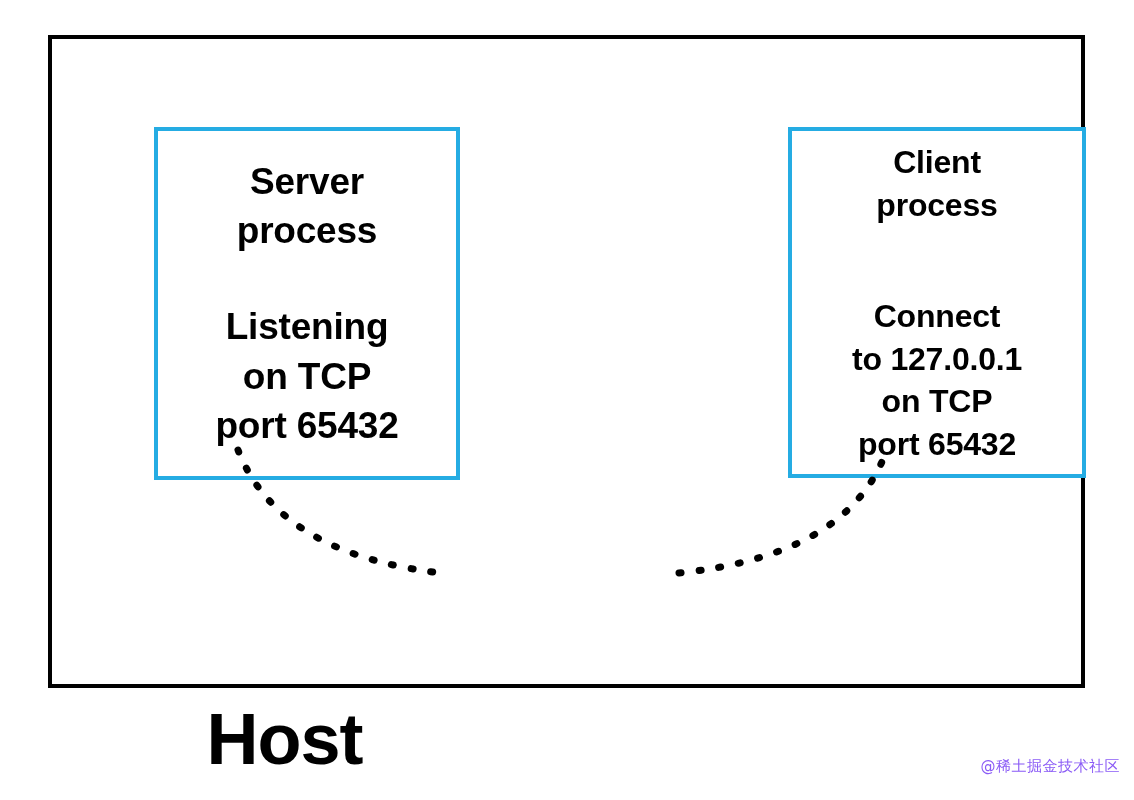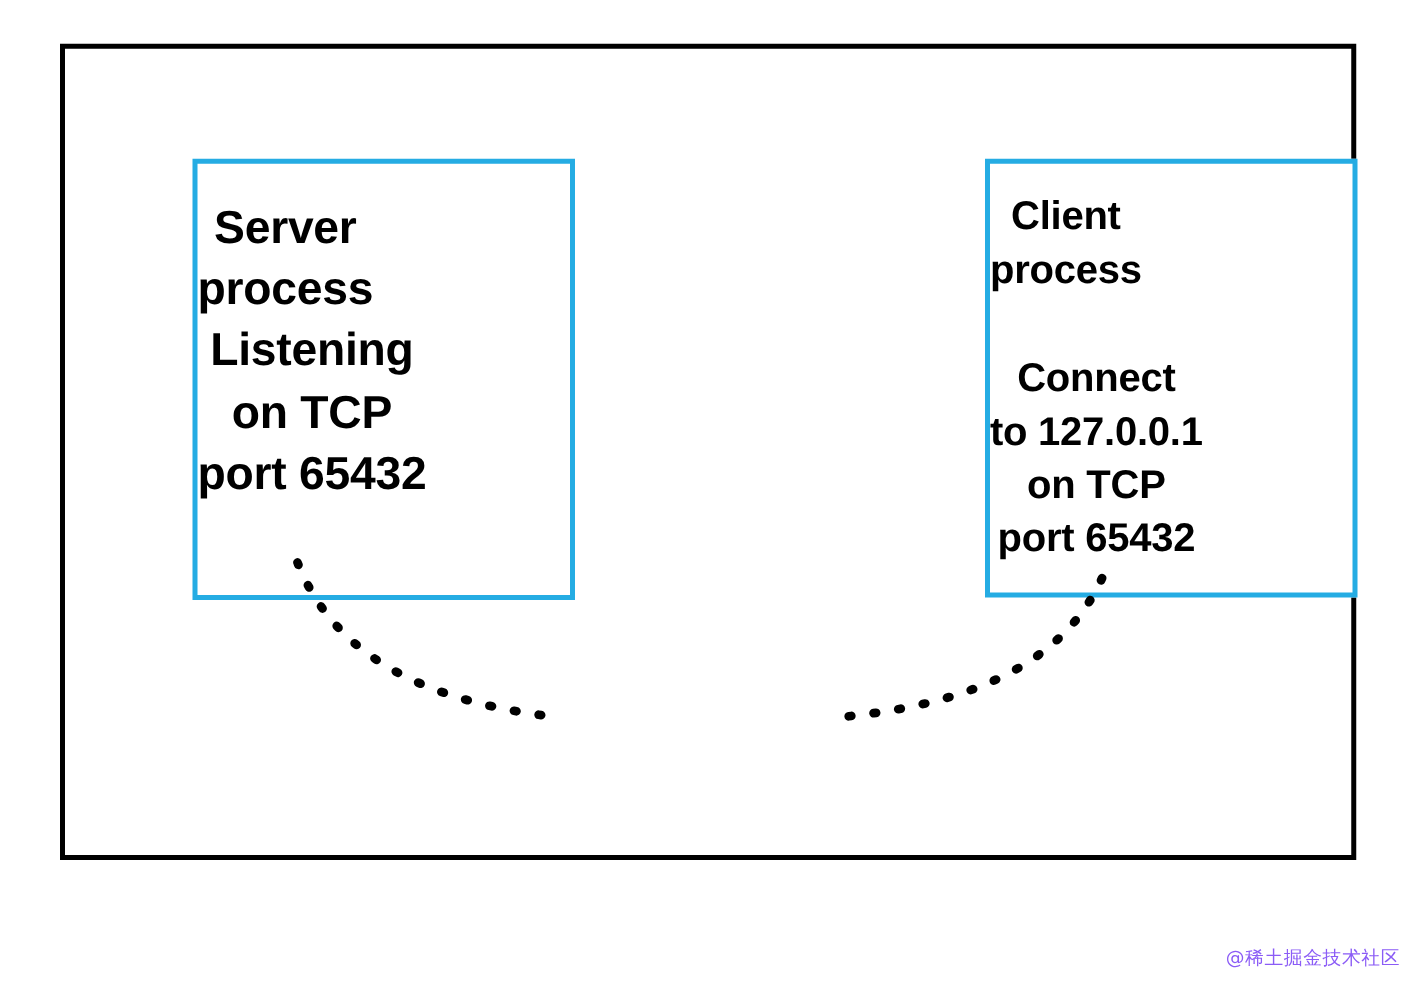--- a/index.html
+++ b/index.html
@@ -31,21 +31,21 @@
   }
 
   
   .process-box {
     position: absolute;
     border: 4px solid #25ace3;
     box-sizing: border-box;
     background: #ffffff;
     display: flex;
     flex-direction: column;
-    align-items: flex-start;
+    align-items: center;
   }
   .process-box.server {
     left: 102px;
     top: 88px;
     width: 306px;
     height: 353px;
   }
   .process-box.client {
     left: 736px;
     top: 88px;
@@ -61,29 +61,30 @@
     white-space: pre-line;
     letter-spacing: -0.2px;
   }
 
   .server .box-title {
     font-size: 37px;
     margin-top: 26px;
   }
   .server .box-body {
     font-size: 37px;
+    margin-top: 47px;
   }
 
   .client .box-title {
     font-size: 32px;
-    margin-top: 20px;
+    margin-top: 10px;
   }
   .client .box-body {
     font-size: 32px;
-    margin-top: 45px;
+    margin-top: 69px;
   }
 
   
   .loop-svg {
     position: absolute;
     left: 0;
     top: 0;
     width: 1134px;
     height: 800px;
     pointer-events: none;
@@ -157,15 +158,18 @@
 port 65432</div>
     </div>
 
   </div>
 
   <svg class="loop-svg" viewBox="0 0 1134 800">
     <path d="M 238 450 C 268 527, 345 563, 449 574" fill="none" stroke="#000000" stroke-width="7" stroke-linecap="round" stroke-dasharray="2 18"></path>
     <path d="M 679 573 C 783 562, 858 527, 886 452" fill="none" stroke="#000000" stroke-width="7" stroke-linecap="round" stroke-dasharray="2 18"></path>
   </svg>
 
+  <div class="host-label">
+    <span class="host-label-inner">Host</span>
+  </div>
 
   <div class="watermark">@稀土掘金技术社区</div>
 </div>
 
 </body></html>

